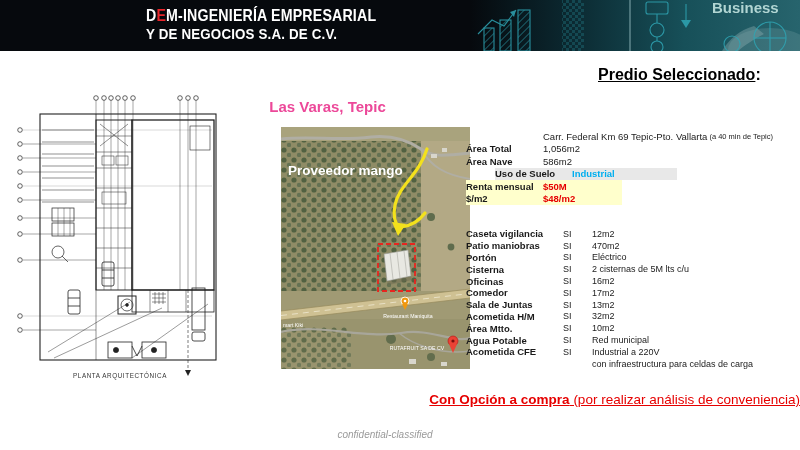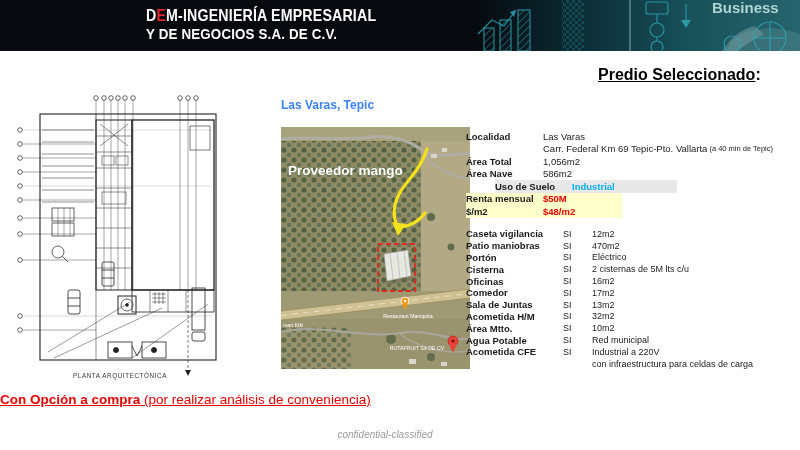--- a/index.html
+++ b/index.html
@@ -16,41 +16,41 @@
   .logo-l2{font-size:15.5px;line-height:18px;letter-spacing:0.2px;}
   .red-e{color:#e8252a;}
 
   
   .page-title{position:absolute;left:598px;top:66px;font-size:16px;font-weight:bold;color:#000000;white-space:nowrap;}
   .page-title .u{text-decoration:underline;}
 
   
   .plan{position:absolute;left:12px;top:90px;}
   .map-title{position:absolute;left:233px;top:98px;width:189px;text-align:center;
-             font-size:12px;font-weight:bold;color:#3b82f6;}
+             font-size:15px;font-weight:bold;color:#ec4899;}
   .map{position:absolute;left:233px;top:127px;width:189px;height:242px;padding-left:48px;}
 
   
   .details1{position:absolute;left:466px;top:130px;width:334px;color:#1a1a1a;}
   .details2{position:absolute;left:466px;top:228px;width:334px;color:#1a1a1a;}
   .r1{display:flex;align-items:center;height:12.5px;font-size:9.5px;white-space:nowrap;}
   .r1 .lbl{width:77px;flex:none;font-weight:bold;}
   .r1 .val{color:#222;}
   .r1 .note{font-size:7.5px;margin-left:2px;color:#222;}
   .r1.hl-gray{background:#e8e8e8;width:182px;margin-left:29px;}
   .r1.hl-yellow{background:#ffffcc;width:156px;}
   .val.industrial{color:#00aeef;font-weight:bold;}
   .val.price{color:#e60000;font-weight:bold;}
   .r2{display:flex;align-items:center;height:11.8px;font-size:9px;white-space:nowrap;}
   .r2 .lbl2{width:97px;flex:none;font-weight:bold;font-size:9.5px;}
   .r2 .flag{width:29px;flex:none;}
   .r2 .val2{color:#222;}
 
   
-  .option{position:absolute;left:0;top:392px;width:800px;text-align:left;
+  .option{position:absolute;left:0;top:392px;width:800px;text-align:right;
           font-size:13.5px;color:#e60000;white-space:nowrap;}
   .option .u{text-decoration:underline;}
   .confidential{position:absolute;left:0;top:429px;width:770px;text-align:center;
                 font-style:italic;color:#9a9a9a;font-size:10px;}
 </style>
 </head>
 <body>
 
 <div class="slide">
 
@@ -306,24 +306,20 @@
         <polygon points="168,217 176,217 172,226" fill="#ea4335"></polygon>
         <circle cx="172" cy="214" r="1.6" fill="#7c0f0c"></circle>
       </g>
       <text x="136" y="223" text-anchor="middle" font-family="Liberation Sans, sans-serif" font-size="5.2" fill="#ffffff">RUTAFRUIT SA DE CV</text>
       <text x="2" y="200" font-family="Liberation Sans, sans-serif" font-size="5.2" fill="#ffffff">mart Kiki</text>
     </svg>
   </div>
 
   <div class="details1">
     <div class="r1">
-        <span class="lbl">Localidad</span>
-        <span class="val">Las Varas</span>
-      </div>
-    <div class="r1">
         <span class="lbl"></span>
         <span class="val">Carr. Federal Km 69 Tepic-Pto. Vallarta</span>
         <span class="note">(a 40 min de Tepic)</span>
       </div>
     <div class="r1">
         <span class="lbl">Área Total</span>
         <span class="val">1,056m2</span>
       </div>
     <div class="r1">
         <span class="lbl">Área Nave</span>

